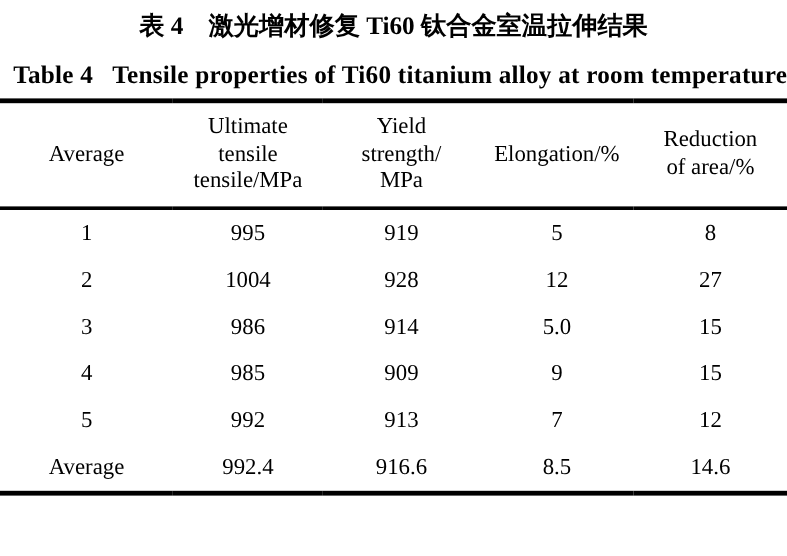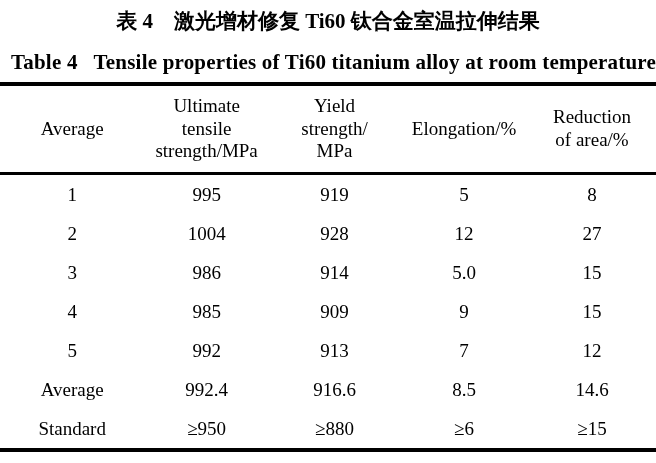--- a/index.html
+++ b/index.html
@@ -75,21 +75,21 @@
       <col style="width:19%">
       <col style="width:20%">
       <col style="width:19.5%">
       <col style="width:19.5%">
     </colgroup>
     <thead>
       <tr>
         <th>Average</th>
         <th>Ultimate
 tensile
-strength/MPa</th>
+tensile/MPa</th>
         <th>Yield
 strength/
 MPa</th>
         <th>Elongation/%</th>
         <th>Reduction
 of area/%</th>
       </tr>
     </thead>
     <tbody>
       <tr>
@@ -127,23 +127,16 @@
         <td>7</td>
         <td>12</td>
       </tr>
       <tr>
         <td>Average</td>
         <td>992.4</td>
         <td>916.6</td>
         <td>8.5</td>
         <td>14.6</td>
       </tr>
-      <tr>
-        <td>Standard</td>
-        <td>≥950</td>
-        <td>≥880</td>
-        <td>≥6</td>
-        <td>≥15</td>
-      </tr>
     </tbody>
   </table>
 
 </div>
 
 </body></html>

